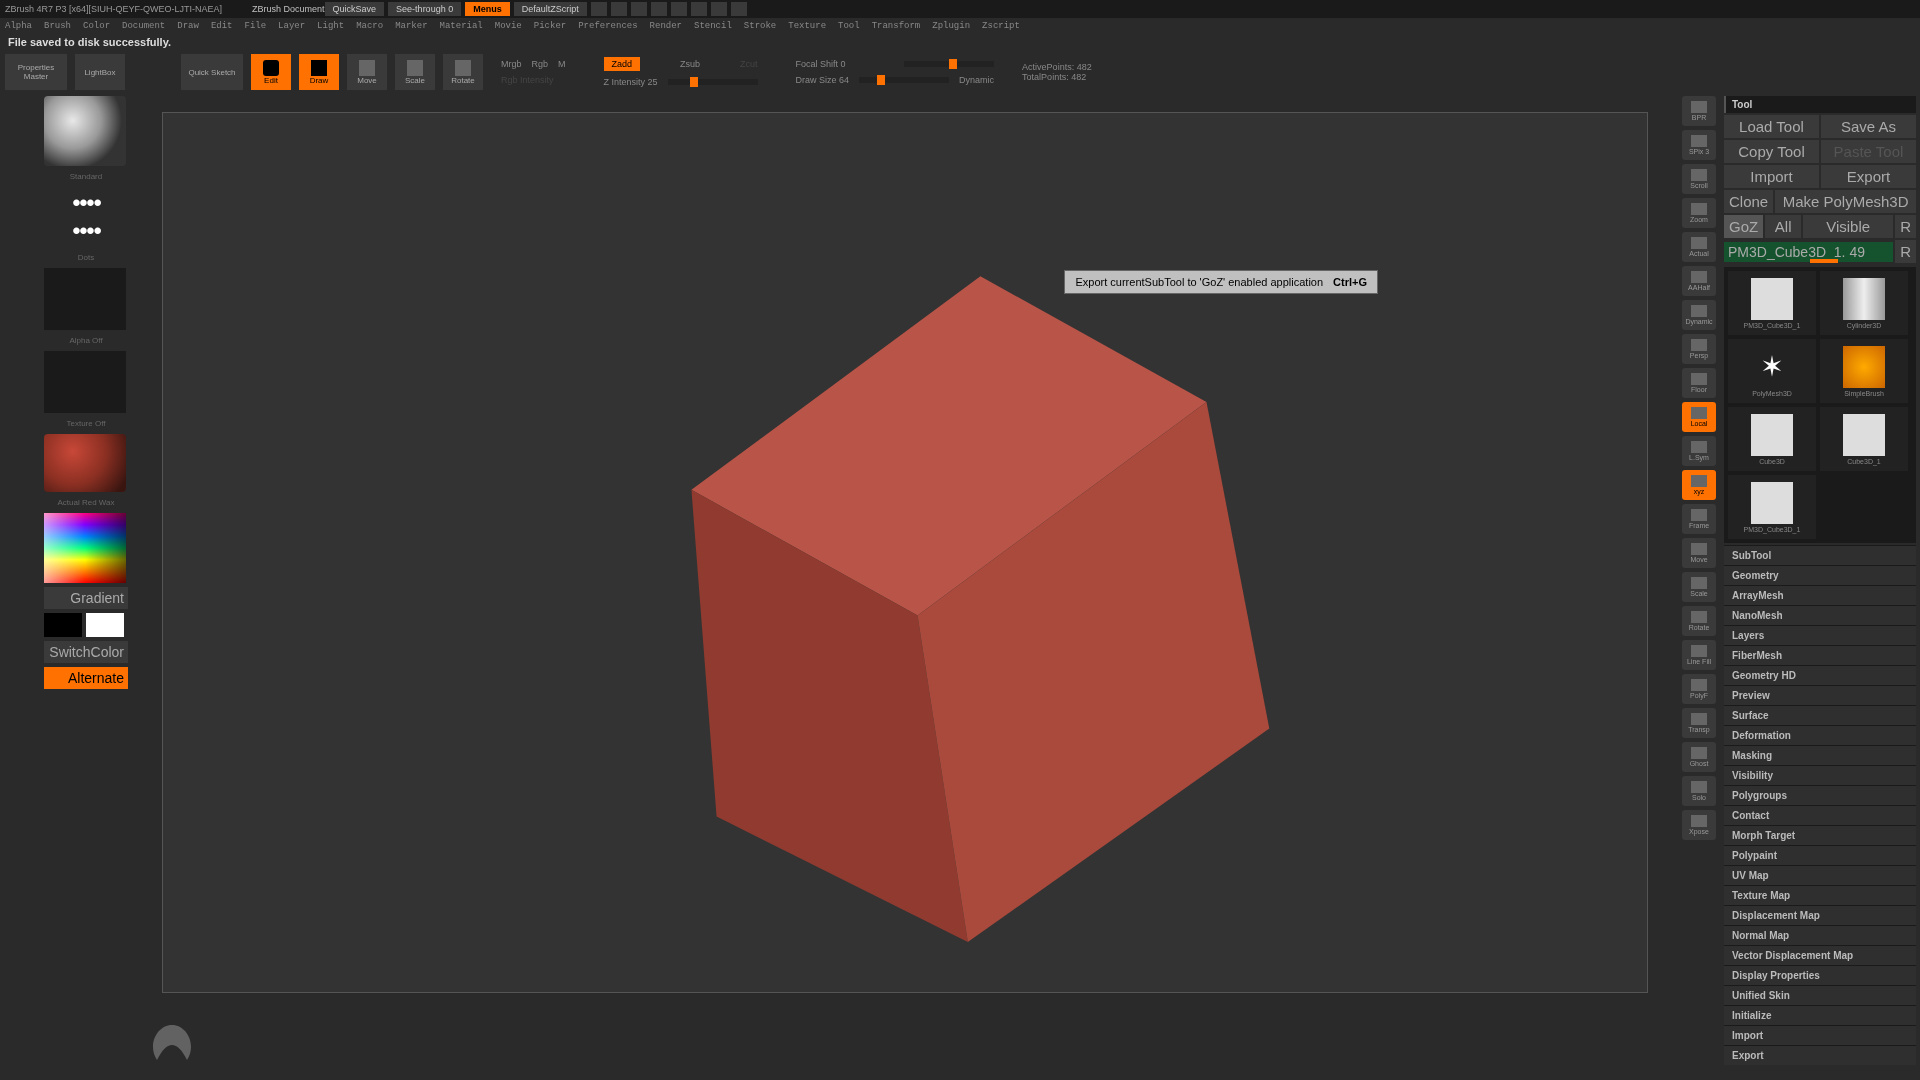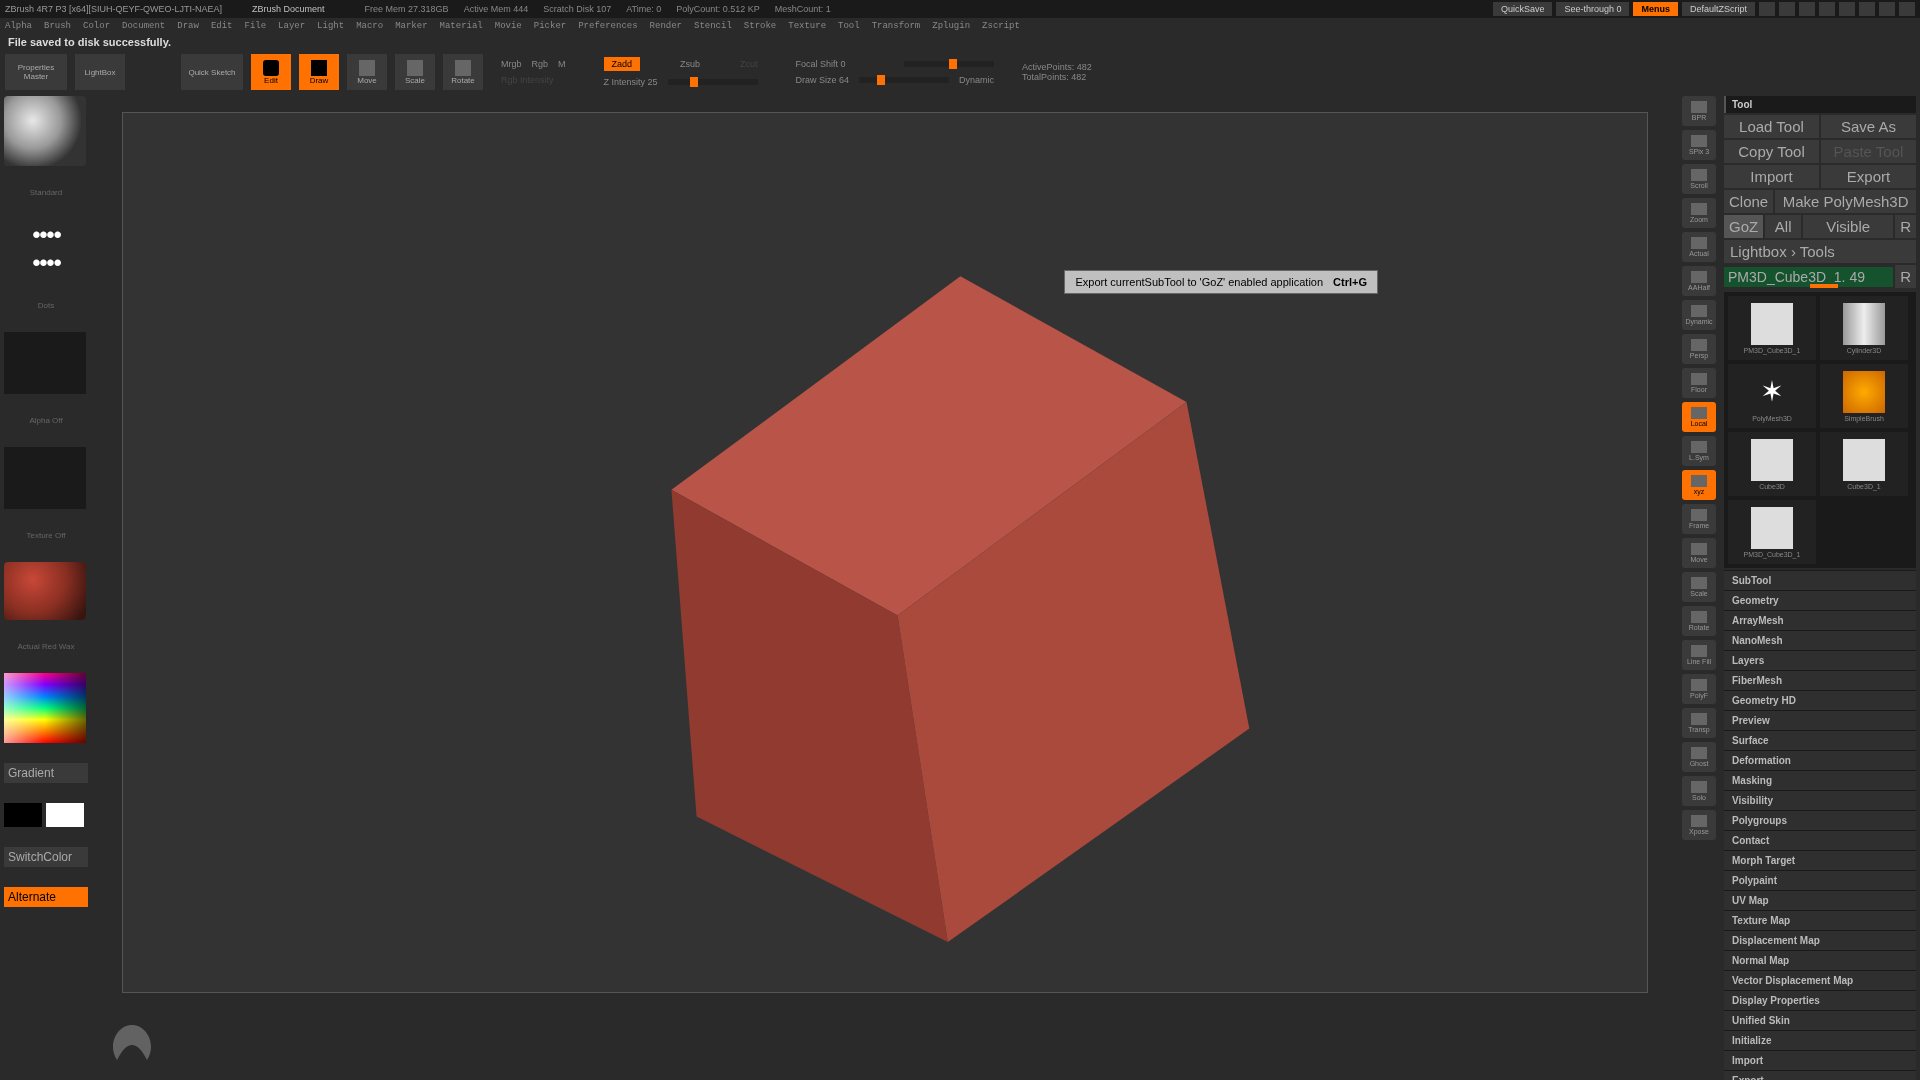--- a/index.html
+++ b/index.html
@@ -31,32 +31,32 @@
 .tool-label { font-size: 9px; color: #888; }
 .tool-slider-group { display: flex; flex-direction: column; gap: 6px; }
 .tool-slider-row { display: flex; gap: 10px; align-items: center; justify-content: space-between; }
 .tool-slider { width: 90px; height: 6px; background: #222; position: relative; }
 .tool-slider-handle { position: absolute; width: 8px; height: 10px; background: #ff7100; top: -2px; }
 
 
 .main { display: flex; height: calc(100% - 92px); }
 
 
-.left-panel { width: 92px; background: #2a2a2a; padding: 4px; display: flex; flex-direction: column; gap: 20px; }
+.left-panel { width: 92px; background: #2a2a2a; padding: 4px; display: flex; flex-direction: column; gap: 4px; margin-left: 40px; }
 .left-thumb { width: 82px; height: 70px; background: radial-gradient(circle at 35% 35%, #fff, #888, #222); border-radius: 4px; }
 .left-thumb.sphere { background: radial-gradient(circle at 35% 35%, #e8e8e8, #999 40%, #333 70%); }
 .left-thumb-label { text-align: center; font-size: 8px; color: #666; padding: 2px; }
 .left-dots { width: 82px; height: 60px; background: #2a2a2a; display: flex; align-items: center; justify-content: center; font-size: 24px; letter-spacing: -4px; color: #fff; }
 .left-empty { width: 82px; height: 62px; background: #1a1a1a; }
 .left-material { width: 82px; height: 58px; background: radial-gradient(circle at 35% 30%, #c84838, #8a2f22 50%, #3a1510 90%); border-radius: 4px; }
 .color-picker { width: 82px; height: 70px; background: linear-gradient(to bottom, #ff0080, #8000ff, #0080ff, #00ff80, #ffff00, #ff8000, #ff0000); position: relative; }
 .color-picker-overlay { position: absolute; inset: 0; background: linear-gradient(to right, #fff, transparent, #000); opacity: 0.6; }
 .color-swatches { display: flex; gap: 4px; }
 .swatch { width: 38px; height: 24px; }
-.left-mini-btn { padding: 3px 4px; font-size: 12px; background: #3a3a3a; color: #aaa; text-align: left; }
+.left-mini-btn { padding: 3px 4px; font-size: 14px; background: #3a3a3a; color: #aaa; text-align: right; }
 .left-mini-btn.orange { background: #ff7100; color: #000; }
 
 
 .canvas-area { flex: 1; background: #2a2a2a; position: relative; padding: 20px 30px 10px 30px; }
 .canvas-frame { width: 100%; height: 92%; border: 1px solid #555; background: #333; position: relative; overflow: hidden; }
 .canvas { width: 100%; height: 100%; }
 .logo-bfly { position: absolute; bottom: 10px; left: 10px; width: 60px; height: 50px; opacity: 0.6; }
 
 
 .shelf { width: 42px; background: #2a2a2a; padding: 4px 2px; display: flex; flex-direction: column; gap: 4px; align-items: center; }
@@ -82,28 +82,20 @@
 .rp-thumb { width: 88px; height: 64px; background: #222; display: flex; flex-direction: column; align-items: center; justify-content: center; font-size: 7px; color: #888; }
 .rp-thumb-icon { width: 42px; height: 42px; background: #ddd; margin-bottom: 2px; }
 .rp-accordion { background: #2f2f2f; padding: 4px 8px; font-size: 10px; color: #bbb; font-weight: bold; cursor: pointer; border-top: 1px solid #1a1a1a; }
 </style>
 </head>
 <body>
 
 <div class="title-bar">
   <span class="title-left">ZBrush 4R7 P3 [x64][SIUH-QEYF-QWEO-LJTI-NAEA]</span>
   <span class="title-doc">ZBrush Document</span>
-  <div class="title-stats">
-    <span>Free Mem 27.318GB</span>
-    <span>Active Mem 444</span>
-    <span>Scratch Disk 107</span>
-    <span>ATime: 0</span>
-    <span>PolyCount: 0.512 KP</span>
-    <span>MeshCount: 1</span>
-  </div>
   <div class="title-right">
     <span class="btn-small">QuickSave</span>
     <span class="btn-small">See-through  0</span>
     <span class="btn-orange">Menus</span>
     <span class="btn-small">DefaultZScript</span>
     <div class="icon-btn"></div>
     <div class="icon-btn"></div>
     <div class="icon-btn"></div>
     <div class="icon-btn"></div>
     <div class="icon-btn"></div>
@@ -362,21 +354,20 @@
     <div class="rp-row">
       <div class="rp-btn" style="flex:0 0 45px">Clone</div>
       <div class="rp-btn">Make PolyMesh3D</div>
     </div>
     <div class="rp-row">
       <div class="rp-btn hover" style="flex:0 0 36px">GoZ</div>
       <div class="rp-btn" style="flex:0 0 36px">All</div>
       <div class="rp-btn">Visible</div>
       <div class="rp-btn small">R</div>
     </div>
-    <div class="rp-btn" style="text-align:left;padding-left:6px">Lightbox › Tools</div>
     <div class="rp-name-row">
       <div class="rp-name">PM3D_Cube3D_1. 49</div>
       <div class="rp-btn small">R</div>
     </div>
     <div style="position:relative">
       <div style="position:absolute;bottom:2px;left:45%;width:28px;height:4px;background:#ff7100"></div>
     </div>
     <div class="rp-thumbs" id="rp-thumbs">
         <div class="rp-thumb">
           <div class="rp-thumb-icon"></div>

